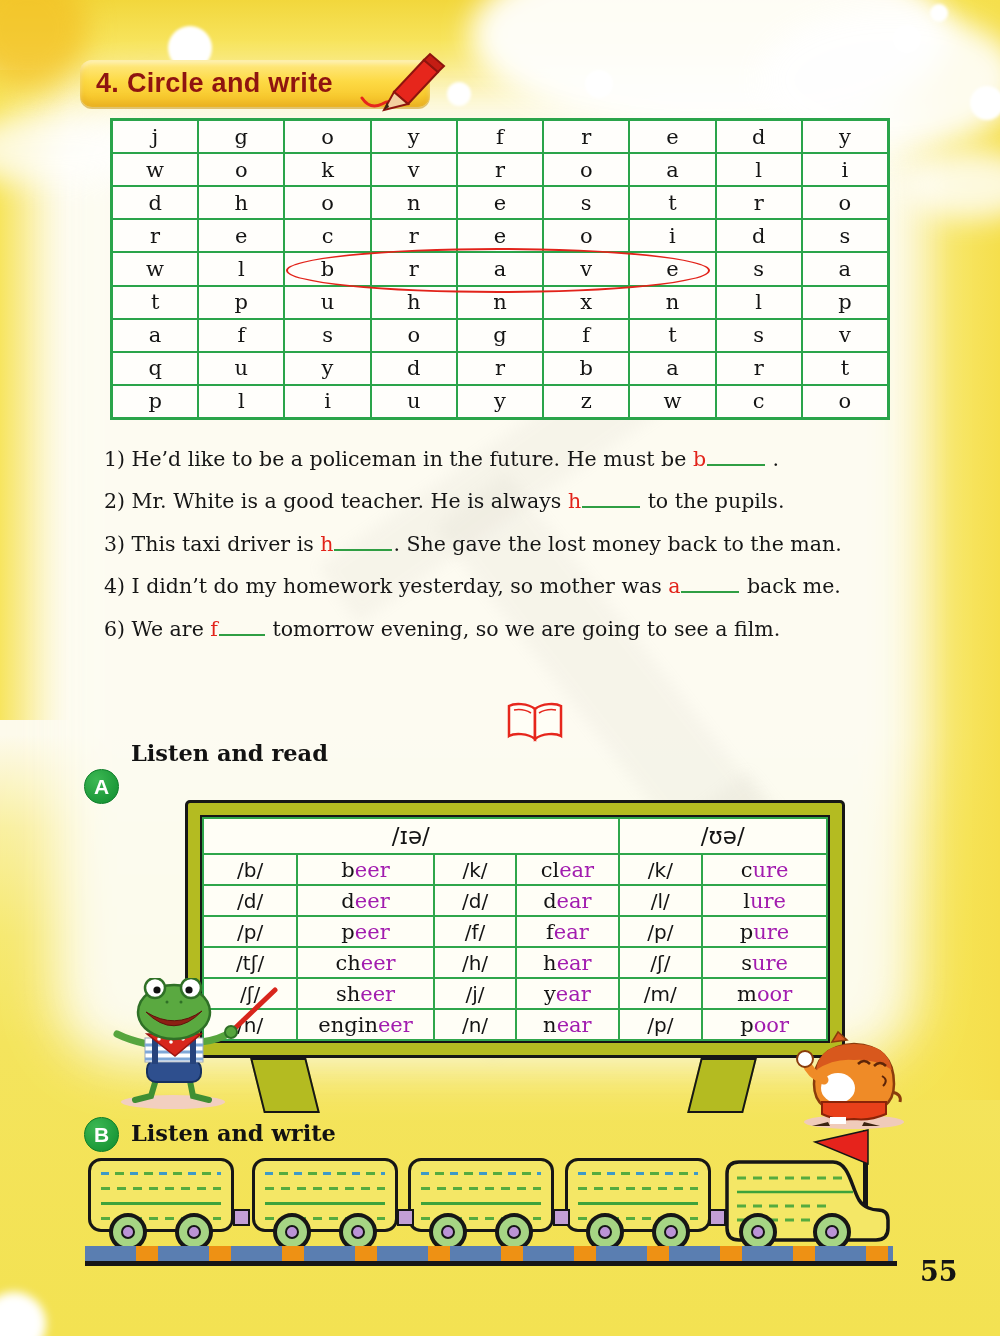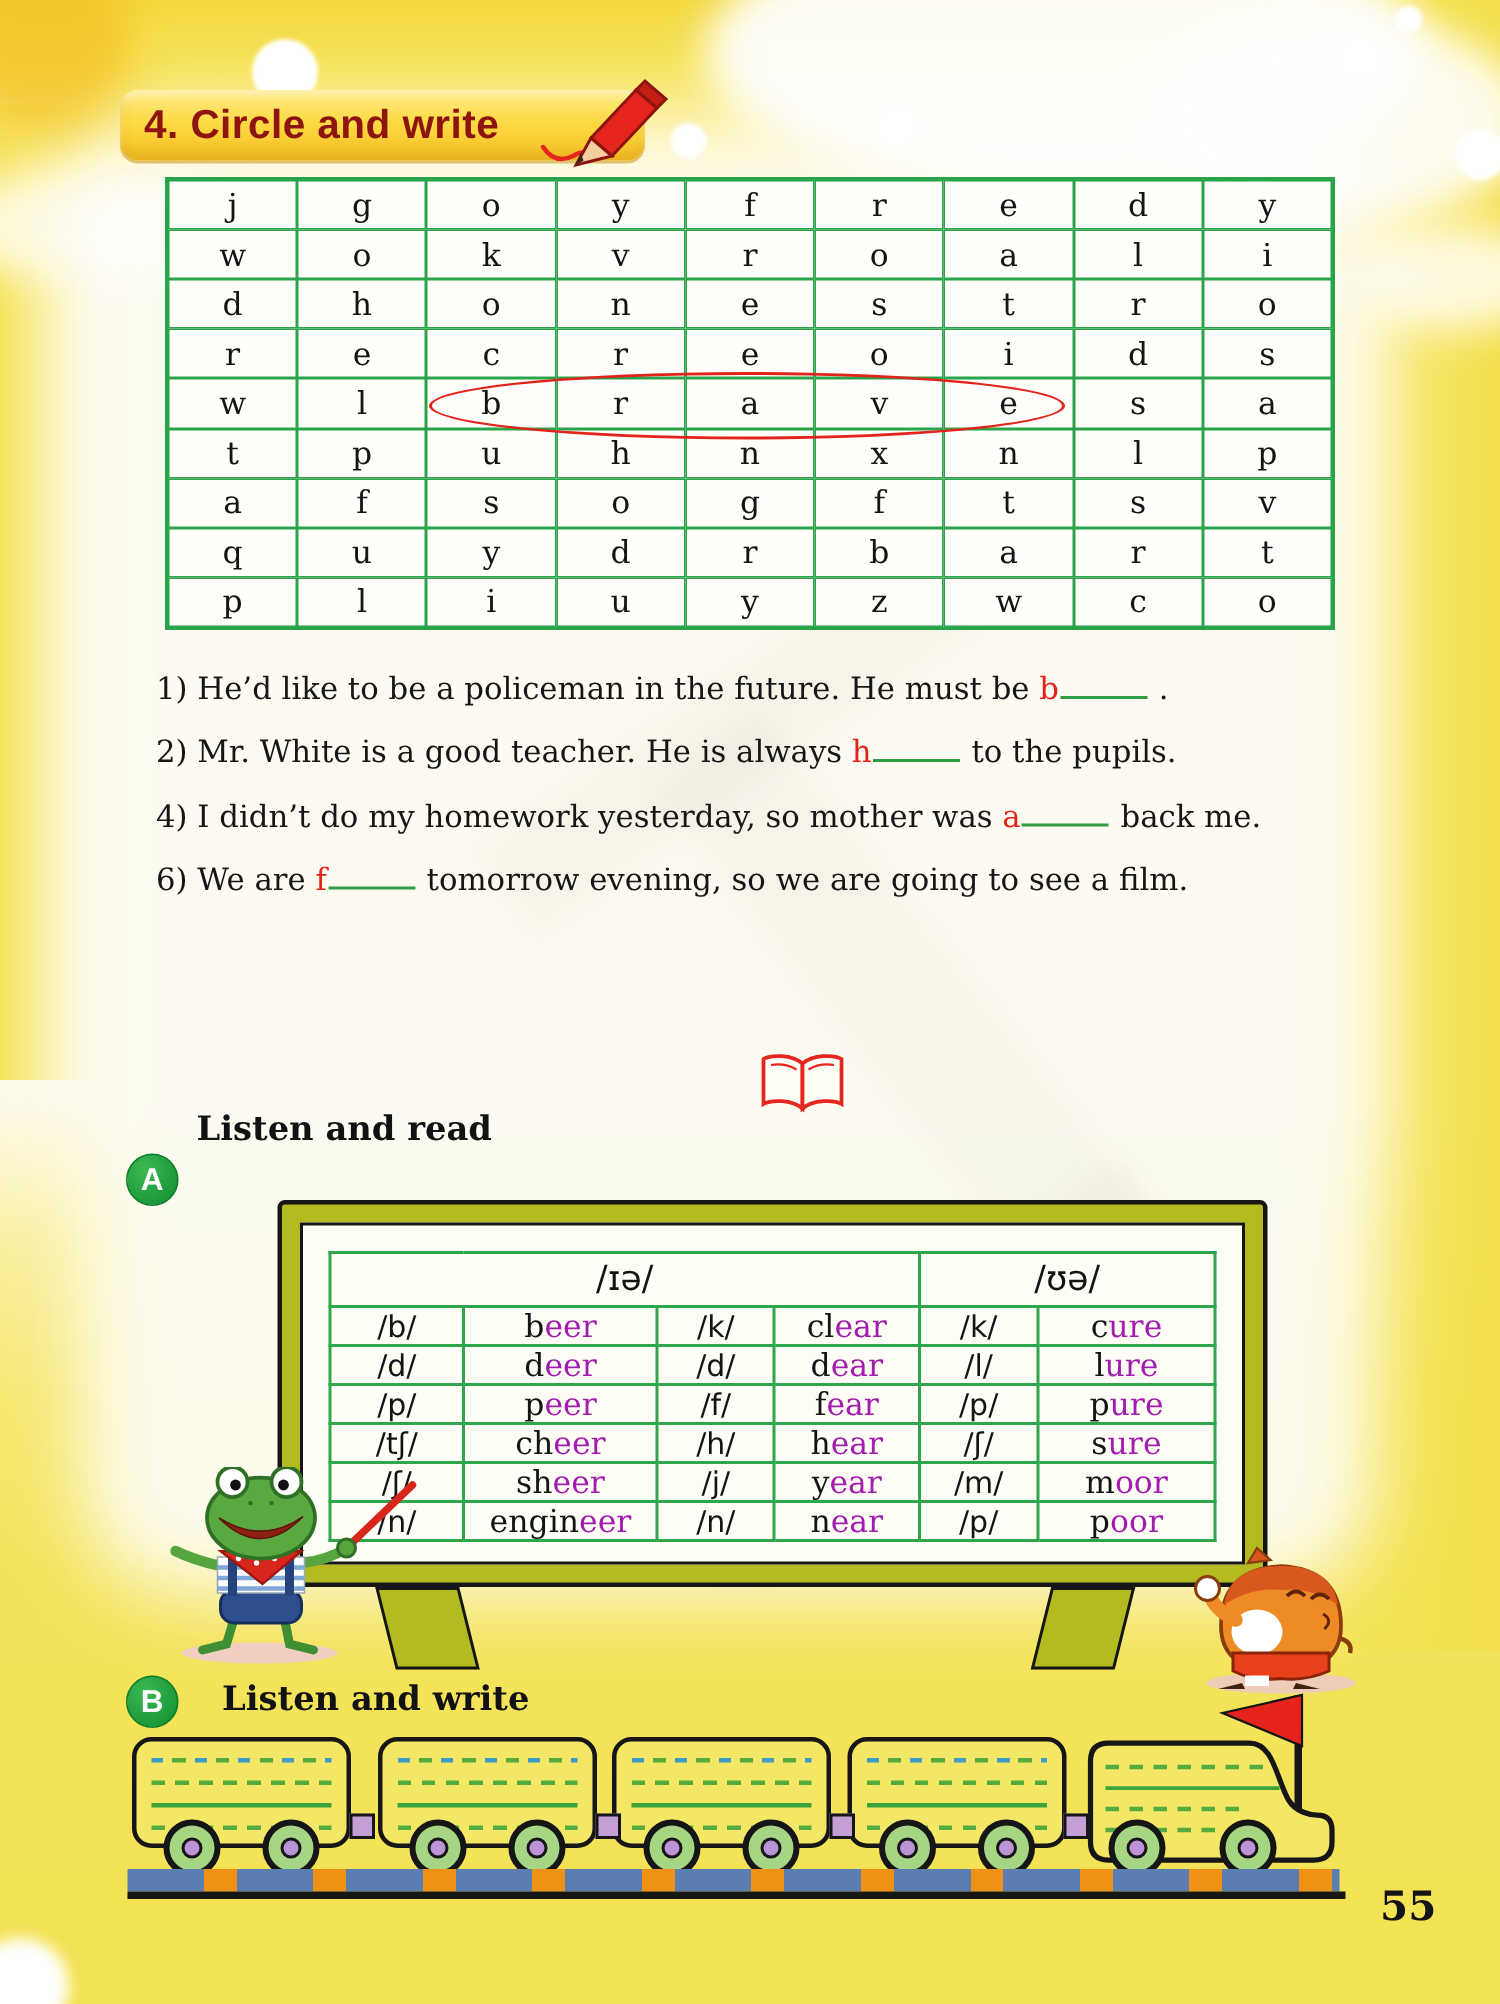--- a/index.html
+++ b/index.html
@@ -48,26 +48,26 @@
   .sentence{display:block;line-height:42.4px;white-space:pre}
   .s-letter{color:#e2231a}
   .s-blank{display:inline-block;width:58px;height:2px;border-bottom:2.5px solid #2f9e43;margin:0 1px}
   .sentence:nth-child(5) .s-blank{width:46px}
   
   .marker{position:absolute;width:35px;height:35px;border-radius:50%;color:#fff;z-index:3;
     background:radial-gradient(circle at 35% 30%,#3cb853,#0f8c2e);border:1px solid #0b7d28;
     font:bold 21px "Liberation Sans",sans-serif;display:flex;align-items:center;justify-content:center}
   .markerA{left:84px;top:769px}.markerB{left:84px;top:1117px}
   .part-label{position:absolute;font:bold 22.5px "DejaVu Serif",serif;color:#121212;z-index:3}
-  .labelA{left:131px;top:740px}.labelB{left:148px;top:1120px}
+  .labelA{left:131px;top:740px}.labelB{left:131px;top:1120px}
   
   .board{position:absolute;left:185px;top:800px;width:660px;height:258px;background:#b4bb21;
     border:3px solid #161616;border-radius:5px;z-index:2}
   .board-inner{position:absolute;left:12px;top:12px;right:12px;bottom:12px;background:#fffef6;
-    border:2px solid #161616;padding:17px}
+    border:2px solid #161616;padding:0}
   table.phonics{width:100%;height:100%;border-collapse:collapse;table-layout:fixed;border:2px solid #2fa64b}
   .phonics th,.phonics td{border:2px solid #2fa64b;text-align:center;vertical-align:middle;color:#141414}
   .phonics thead tr{height:36px}
   .phonics th{font:23px "DejaVu Sans",sans-serif;font-weight:normal}
   td.ph{font:20px "DejaVu Sans",sans-serif}
   td.word{font:21px "DejaVu Serif",serif}
   .wr{color:#a21caf}
   .board-leg{position:absolute;top:1058px;width:56px;height:55px;background:#b4bb21;border:2.5px solid #161616;z-index:1}
   .leg-left{left:257px;transform:skewX(14deg)}
   .leg-right{left:694px;transform:skewX(-14deg)}
@@ -207,20 +207,21 @@
       <div class="gcell">z</div>
       <div class="gcell">w</div>
       <div class="gcell">c</div>
       <div class="gcell">o</div>
     </div>
   <div class="circle-annotation"></div>
 
   <div class="sentences">
       <div class="sentence"><span class="s-num">1)</span><span class="s-pre"> He’d like to be a policeman in the future. He must be </span><span class="s-letter">b</span><span class="s-blank"></span><span class="s-post"> .</span></div>
       <div class="sentence"><span class="s-num">2)</span><span class="s-pre"> Mr. White is a good teacher. He is always </span><span class="s-letter">h</span><span class="s-blank"></span><span class="s-post"> to the pupils.</span></div>
+      <div class="sentence"><span class="s-num">3)</span><span class="s-pre"> This taxi driver is </span><span class="s-letter">h</span><span class="s-blank"></span><span class="s-post">. She gave the lost money back to the man.</span></div>
       <div class="sentence"><span class="s-num">4)</span><span class="s-pre"> I didn’t do my homework yesterday, so mother was </span><span class="s-letter">a</span><span class="s-blank"></span><span class="s-post"> back me.</span></div>
       <div class="sentence"><span class="s-num">6)</span><span class="s-pre"> We are </span><span class="s-letter">f</span><span class="s-blank"></span><span class="s-post"> tomorrow evening, so we are going to see a film.</span></div>
     </div>
 
   <svg class="book-svg" width="58" height="44" viewBox="0 0 58 44">
     <path d="M29,8 C22,2 8,2 3,5 V35 C8,32 22,32 29,38 Z" fill="#fffef6" stroke="#e6261c" stroke-width="2.5"></path>
     <path d="M29,8 C36,2 50,2 55,5 V35 C50,32 36,32 29,38 Z" fill="#fffef6" stroke="#e6261c" stroke-width="2.5"></path>
     <path d="M29,8 V38" stroke="#e6261c" stroke-width="2"></path>
     <path d="M8,9 C14,8 20,9 25,12 M33,12 C38,9 44,8 50,9" stroke="#e6261c" stroke-width="1.5" fill="none"></path>
   </svg>

